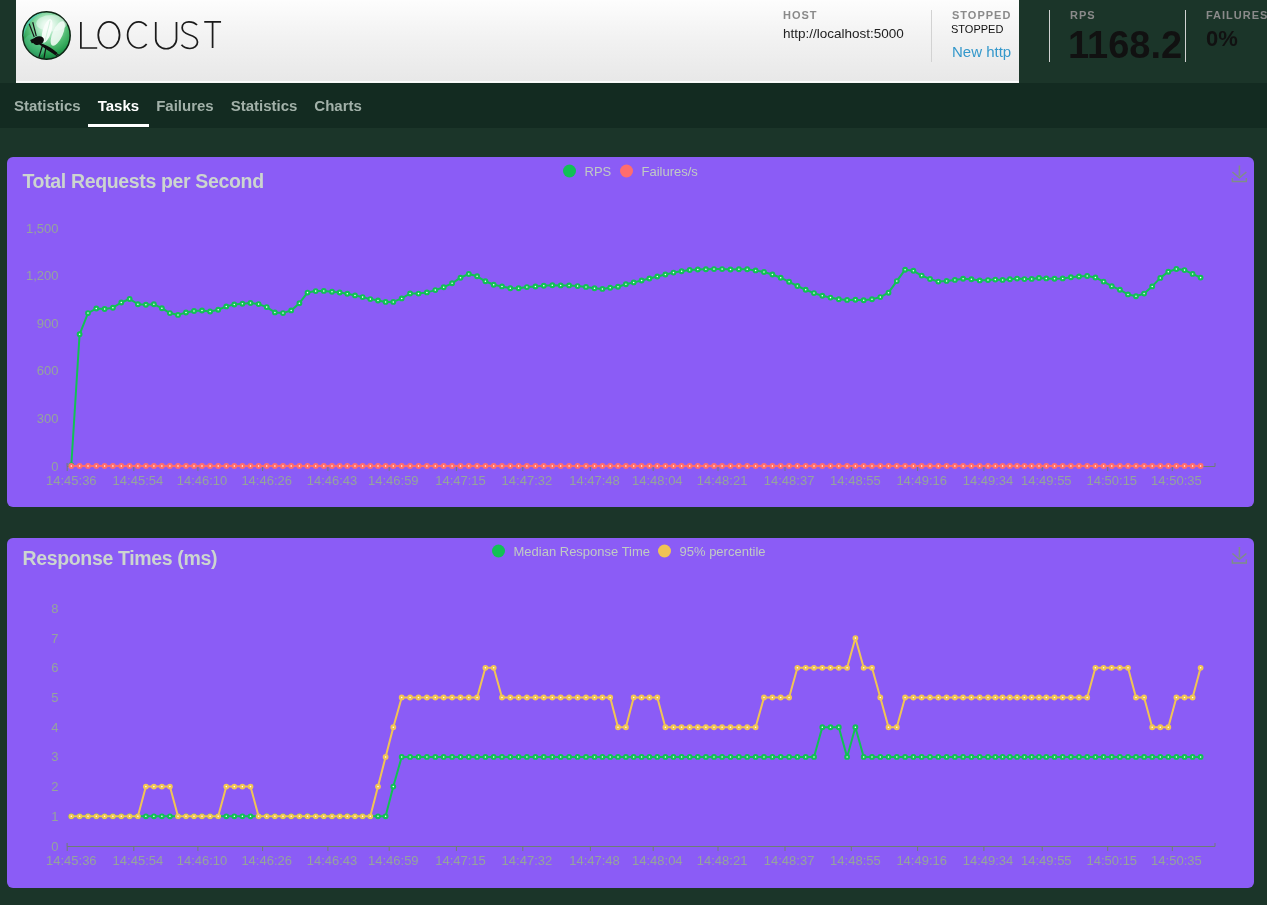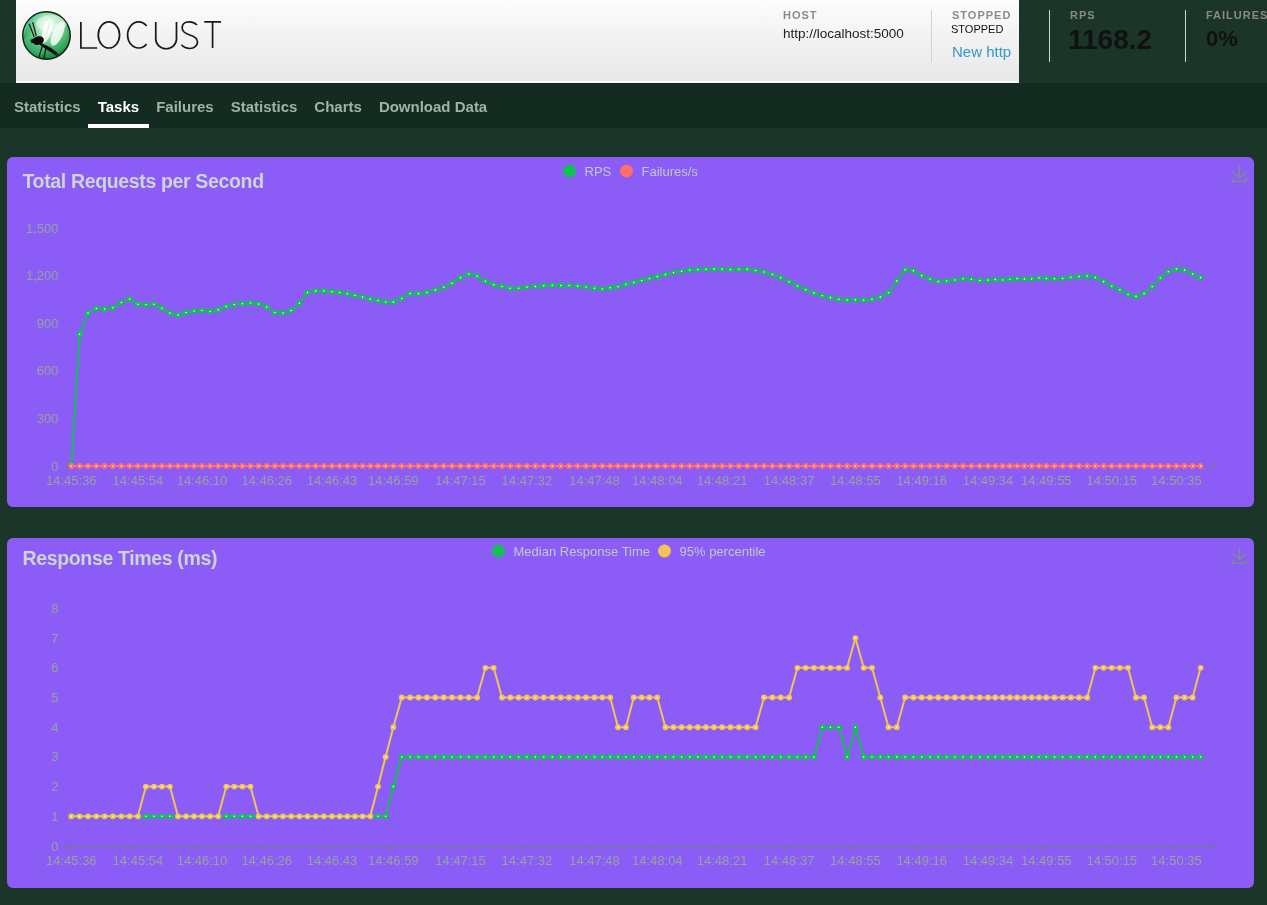--- a/index.html
+++ b/index.html
@@ -1,21 +1,21 @@
 <!DOCTYPE html>
 <html><head><meta charset="utf-8"><title>Locust</title><style>
 *{margin:0;padding:0;box-sizing:border-box}
 html,body{width:1267px;height:905px;overflow:hidden;background:#1b3529;
 font-family:"Liberation Sans",sans-serif}
 #header{position:absolute;left:16px;top:0;width:1003px;height:83px;
 background:linear-gradient(#fdfdfd 0%,#f2f2f2 45%,#e8e8e8 97%,#fbfbfb 98%,#f5f6f5 100%)}
 .vdiv{position:absolute;top:10px;height:52px;width:1px;background:#d2d2d2}
 .lab{position:absolute;top:9px;font-size:11px;font-weight:bold;color:#8a8a8a;letter-spacing:1px}
 #nav{position:absolute;left:0;top:83px;width:1267px;height:45px;background:#132b21}
-#nav ul{list-style:none;position:absolute;left:14px;top:0;height:46px;display:flex;align-items:center}
+#nav ul{list-style:none;position:absolute;left:14px;top:0;height:46px;display:flex;align-items:flex-start}
 #nav li{font-size:15px;font-weight:bold;color:#a2b1a9;margin-right:17px;position:relative;padding:14px 0}
 #nav li.act{color:#ffffff}
 #nav li.act:after{content:"";position:absolute;left:-10px;right:-10px;bottom:1px;height:3.5px;background:#ffffff}
 .panel{position:absolute;left:7px;width:1246.5px;background:#8b5cf6;border-radius:6px}
 svg text{font-family:"Liberation Sans",sans-serif}
 #header,#nav,.panel{filter:opacity(1)}
 </style></head><body>
 <div id="header">
 <svg width="49" height="49" viewBox="0 0 48 48" style="position:absolute;left:6px;top:11px">
 <defs>
@@ -66,33 +66,32 @@
 </g>
 </svg>
 <div class="lab" style="left:767px">HOST</div>
 <div style="position:absolute;left:767px;top:26px;font-size:13.5px;color:#222">http://localhost:5000</div>
 <div class="vdiv" style="left:915px"></div>
 <div class="lab" style="left:936px">STOPPED</div>
 <div style="position:absolute;left:935px;top:23px;font-size:11px;font-weight:normal;color:#111">STOPPED</div>
 <div style="position:absolute;left:936px;top:43px;font-size:15px;color:#3498cb">New http</div>
 <div class="vdiv" style="left:1033px"></div>
 <div class="lab" style="left:1054px">RPS</div>
-<div style="position:absolute;left:1052px;top:24px;font-size:28px;font-weight:bold;color:#111">1168.2</div>
+<div style="position:absolute;left:1052px;top:24px;font-size:38px;font-weight:bold;color:#111">1168.2</div>
 <div class="vdiv" style="left:1169px"></div>
 <div class="lab" style="left:1190px">FAILURES</div>
 <div style="position:absolute;left:1190px;top:26px;font-size:22px;font-weight:bold;color:#111">0%</div>
 </div>
 <div id="nav">
     <ul>
 <li>Statistics</li>
       <li class="act">Tasks</li>
       <li>Failures</li>
       <li>Statistics</li>
       <li>Charts</li>
-      <li>Download Data</li>
 </ul>
   </div>
 <div class="panel" style="top:157px;height:350px">
 <svg width="1246.5" height="350" viewBox="5.5 157 1246.5 350">
       <text x="21" y="187.5" font-size="19.5" font-weight="bold" letter-spacing="-0.35" fill="#ccd5cf">Total Requests per Second</text>
       <circle cx="568" cy="171" r="6.5" fill="#12c155"></circle>
       <text x="583" y="175.5" fill="#c0cac4" font-size="13">RPS</text>
       <circle cx="625" cy="171" r="6.5" fill="#ff6d6d"></circle>
       <text x="640" y="175.5" fill="#c0cac4" font-size="13">Failures/s</text>
 <g stroke="#7f8e87" stroke-width="1.5" fill="none">

